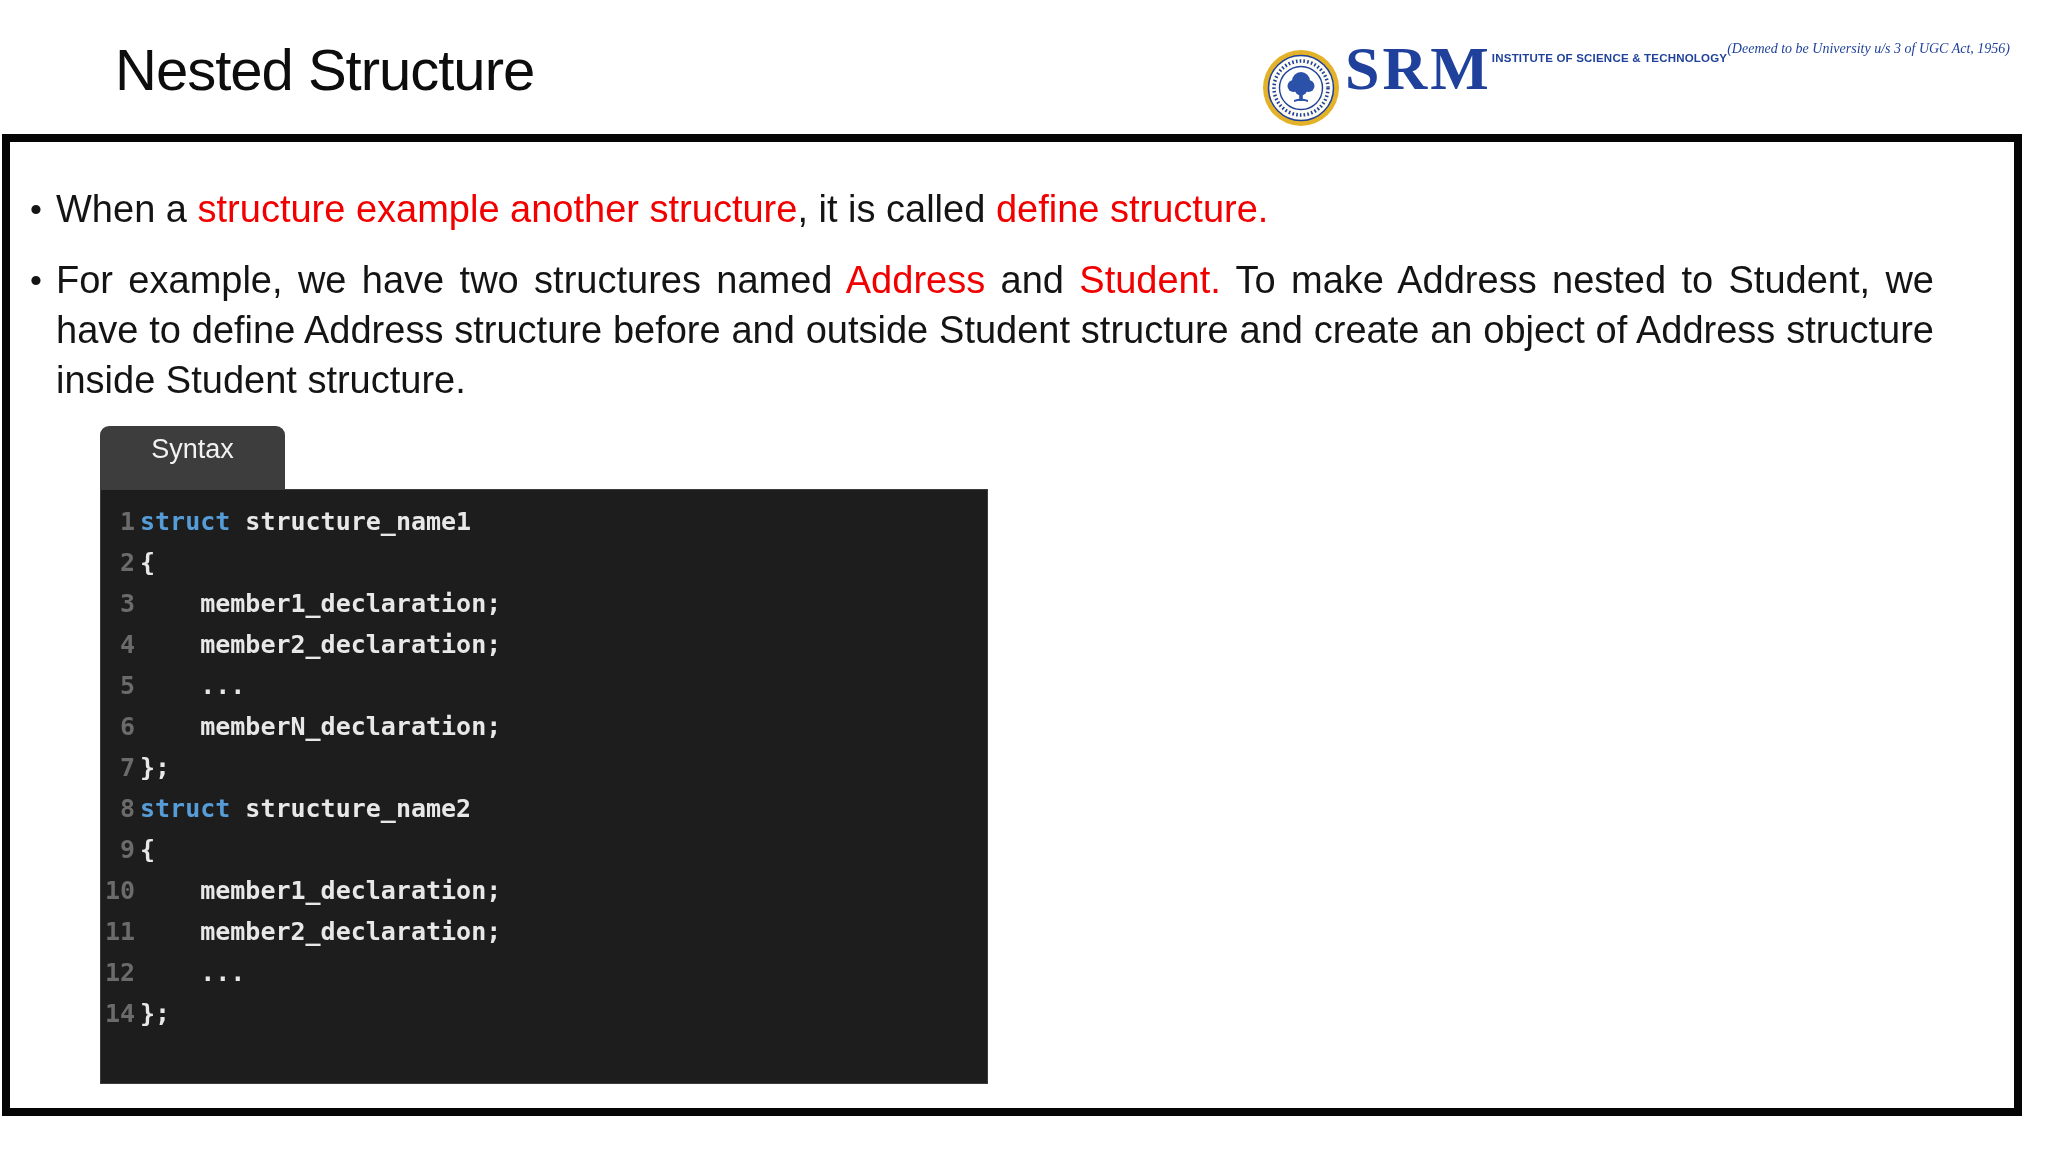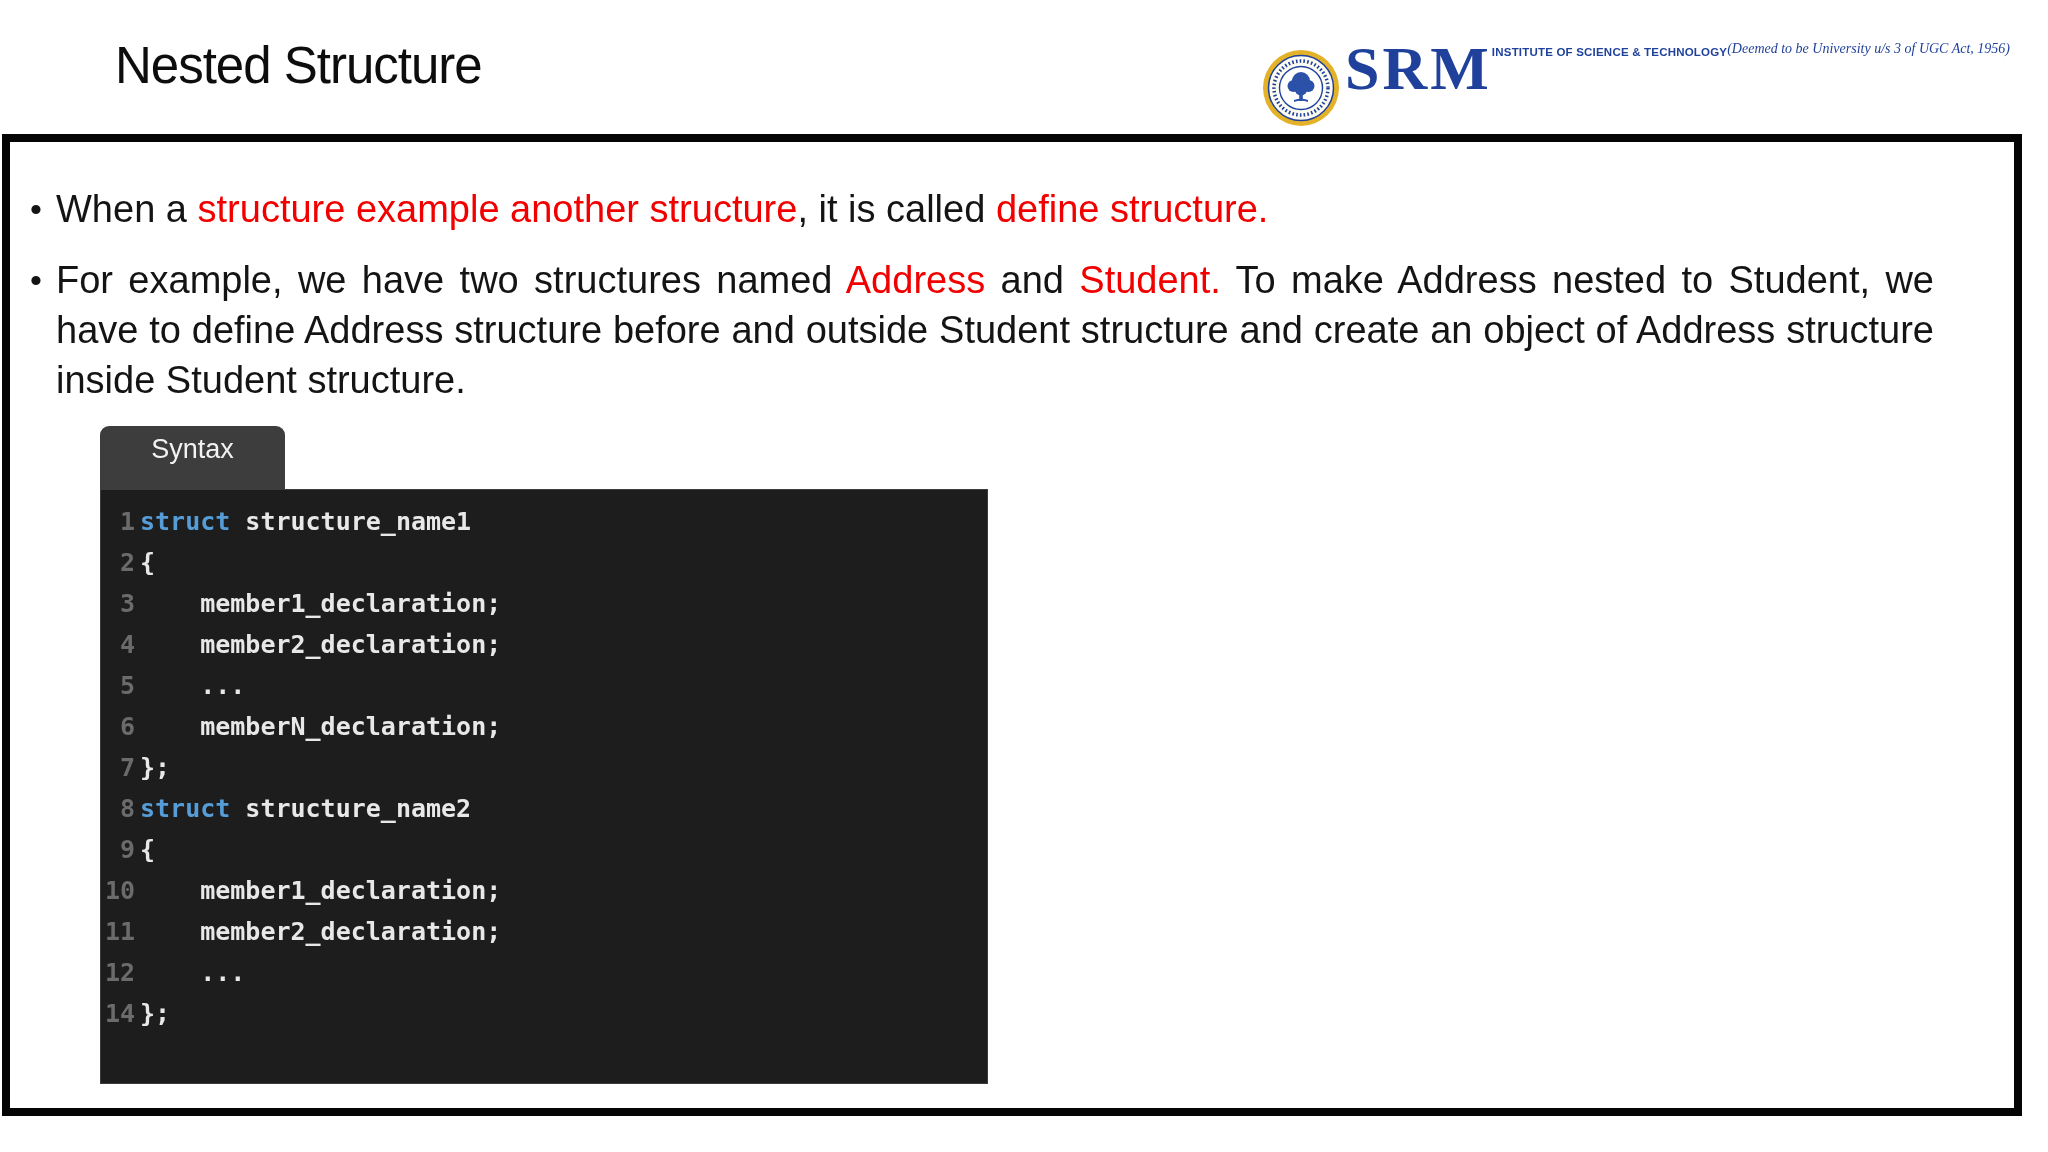--- a/index.html
+++ b/index.html
@@ -7,37 +7,37 @@
     position:relative;
     width:2048px;height:1152px;
     background:#ffffff;
     font-family:"Liberation Sans", sans-serif;
     overflow:hidden;
   }
 
   
   .page-title{
     position:absolute;left:115px;top:36px;
-    font-size:51px;font-weight:400;color:#0d0d0d;
+    font-size:58px;font-weight:400;color:#0d0d0d;
     letter-spacing:-1px;margin:0;white-space:nowrap;
   }
   .logo{
     position:absolute;right:38px;top:40px;
     display:flex;align-items:flex-start;gap:4px;
   }
   .logo-emblem{width:80px;height:80px;margin-top:8px;}
   .logo-textcol{display:flex;flex-direction:row;align-items:flex-start;}
   .logo-brand{
     font-family:"Liberation Serif", serif;
     font-weight:700;font-size:62px;line-height:56px;
     color:var(--brand-blue);letter-spacing:3px;
   }
   .logo-line1{
     font-size:11.5px;font-weight:700;color:var(--brand-blue);
-    letter-spacing:0.2px;margin-top:6px;white-space:nowrap;
+    letter-spacing:0.2px;margin-top:12px;white-space:nowrap;
   }
   .logo-line2{
     font-family:"Liberation Serif", serif;
     font-size:14px;font-style:italic;color:var(--brand-blue);
     margin-top:1px;white-space:nowrap;
   }
 
   
   .content-box{
     position:absolute;left:2px;top:134px;

